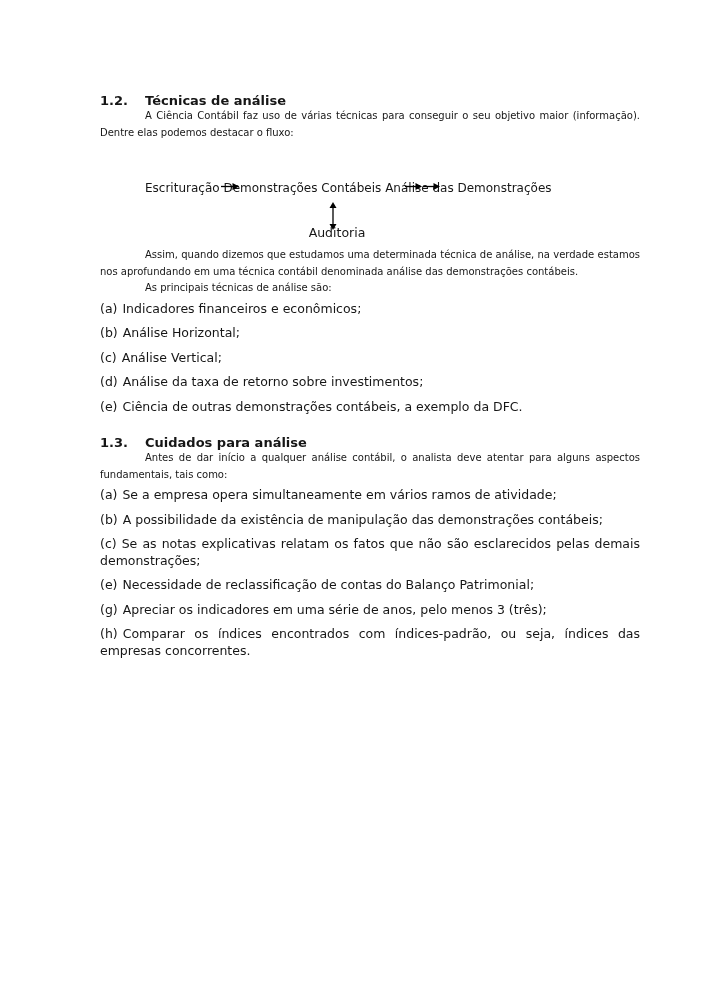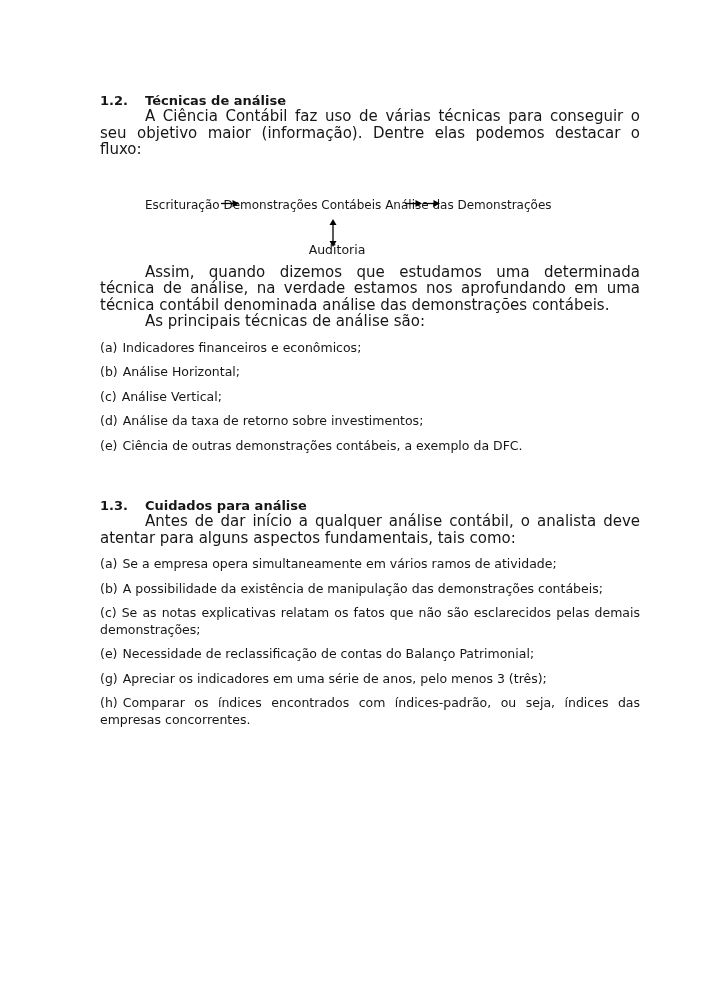--- a/index.html
+++ b/index.html
@@ -20,25 +20,25 @@
     top: 0;
     width: 540px;
   }
   .sec-heading {
     margin-top: 93px;
     font-size: 13px;
     font-weight: bold;
     line-height: 15px;
     white-space: nowrap;
   }
-  .sec-heading.second { margin-top: 44px; }
+  .sec-heading.second { margin-top: 20px; }
   .sec-num { display: inline-block; min-width: 45px; }
   p.body-par {
     margin: 0;
-    font-size: 15px;
+    font-size: 10px;
     line-height: 16.5px;
     text-align: justify;
   }
   .indent { text-indent: 45px; }
   .mt11 { margin-top: 11px; }
   .mt36 { margin-top: 36px; }
   .mt9  { margin-top: 9px; }
   .mt8  { margin-top: 8px; }
 
   
@@ -80,21 +80,21 @@
     font-size: 12.5px;
   }
 
   
   p.li {
     margin: 8px 0 0 0;
     font-size: 12.5px;
     line-height: 16.5px;
     text-align: justify;
   }
-  p.li.first { margin-top: 10px; }
+  p.li.first { margin-top: 4px; }
   .li-label { margin-right: 5px; }
 
   
   .logo {
     position: absolute;
     top: 916px;
     left: 336px;
     width: 74px;
     text-align: center;
   }

